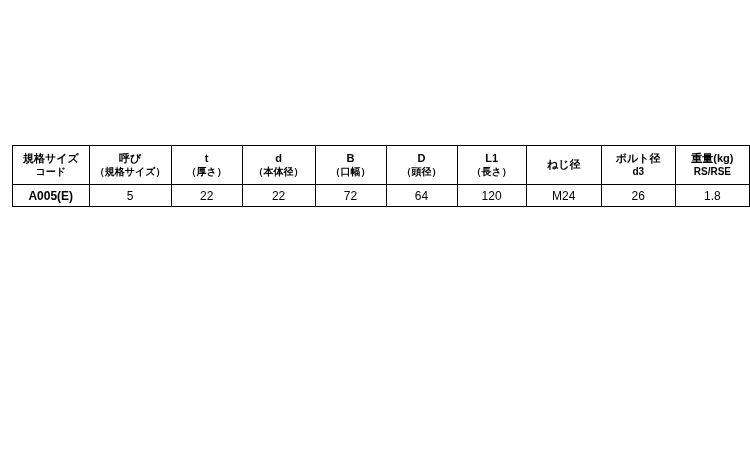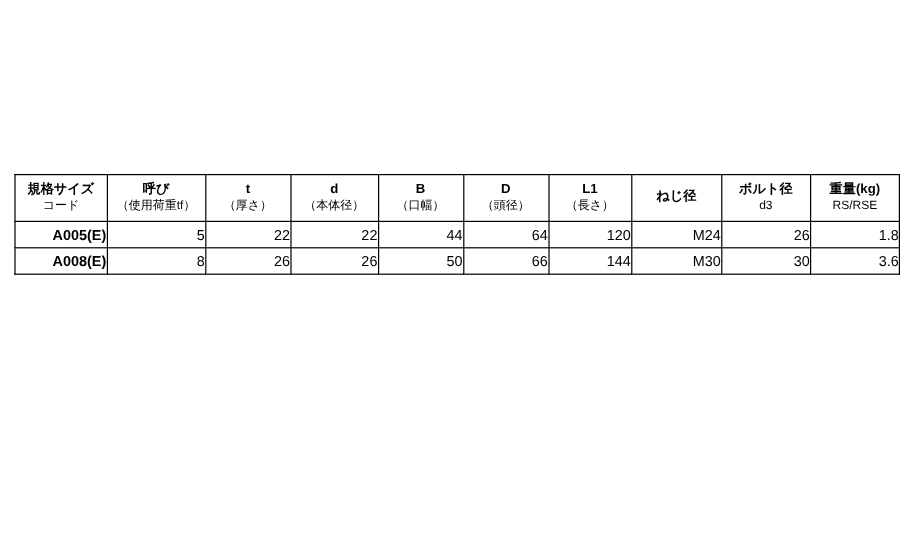--- a/index.html
+++ b/index.html
@@ -37,26 +37,25 @@
   }
   .spec-table thead th {
     height: 38px;
     font-size: 11px;
     line-height: 1.25;
     font-weight: bold;
   }
   .spec-table thead th .sub {
     display: block;
     font-size: 10px;
-    font-weight: normal;
+    font-weight: bold;
   }
   .spec-table tbody td {
     height: 21px;
     font-size: 12px;
-    text-align: right;
   }
   .spec-table tbody td.code {
     font-weight: bold;
     font-size: 12px;
   }
   
   .c0 { width: 78px; }
   .c1 { width: 86px; }
   .c2 { width: 74px; }
   .c3 { width: 76px; }
@@ -73,21 +72,21 @@
 <div class="sheet">
   <table class="spec-table">
     <thead>
       <tr>
         <th class="c0">
           <span>規格サイズ</span>
           <span class="sub">コード</span>
         </th>
         <th class="c1">
           <span>呼び</span>
-          <span class="sub">（使用荷重tf）</span>
+          <span class="sub">（規格サイズ）</span>
         </th>
         <th class="c2">
           <span>t</span>
           <span class="sub">（厚さ）</span>
         </th>
         <th class="c3">
           <span>d</span>
           <span class="sub">（本体径）</span>
         </th>
         <th class="c4">
@@ -115,34 +114,22 @@
           <span class="sub">RS/RSE</span>
         </th>
       </tr>
     </thead>
     <tbody>
       <tr>
         <td class="code">A005(E)</td>
         <td>5</td>
         <td>22</td>
         <td>22</td>
-        <td>44</td>
+        <td>72</td>
         <td>64</td>
         <td>120</td>
         <td>M24</td>
         <td>26</td>
         <td>1.8</td>
       </tr>
-      <tr>
-        <td class="code">A008(E)</td>
-        <td>8</td>
-        <td>26</td>
-        <td>26</td>
-        <td>50</td>
-        <td>66</td>
-        <td>144</td>
-        <td>M30</td>
-        <td>30</td>
-        <td>3.6</td>
-      </tr>
     </tbody>
   </table>
 </div>
 
 </body></html>

